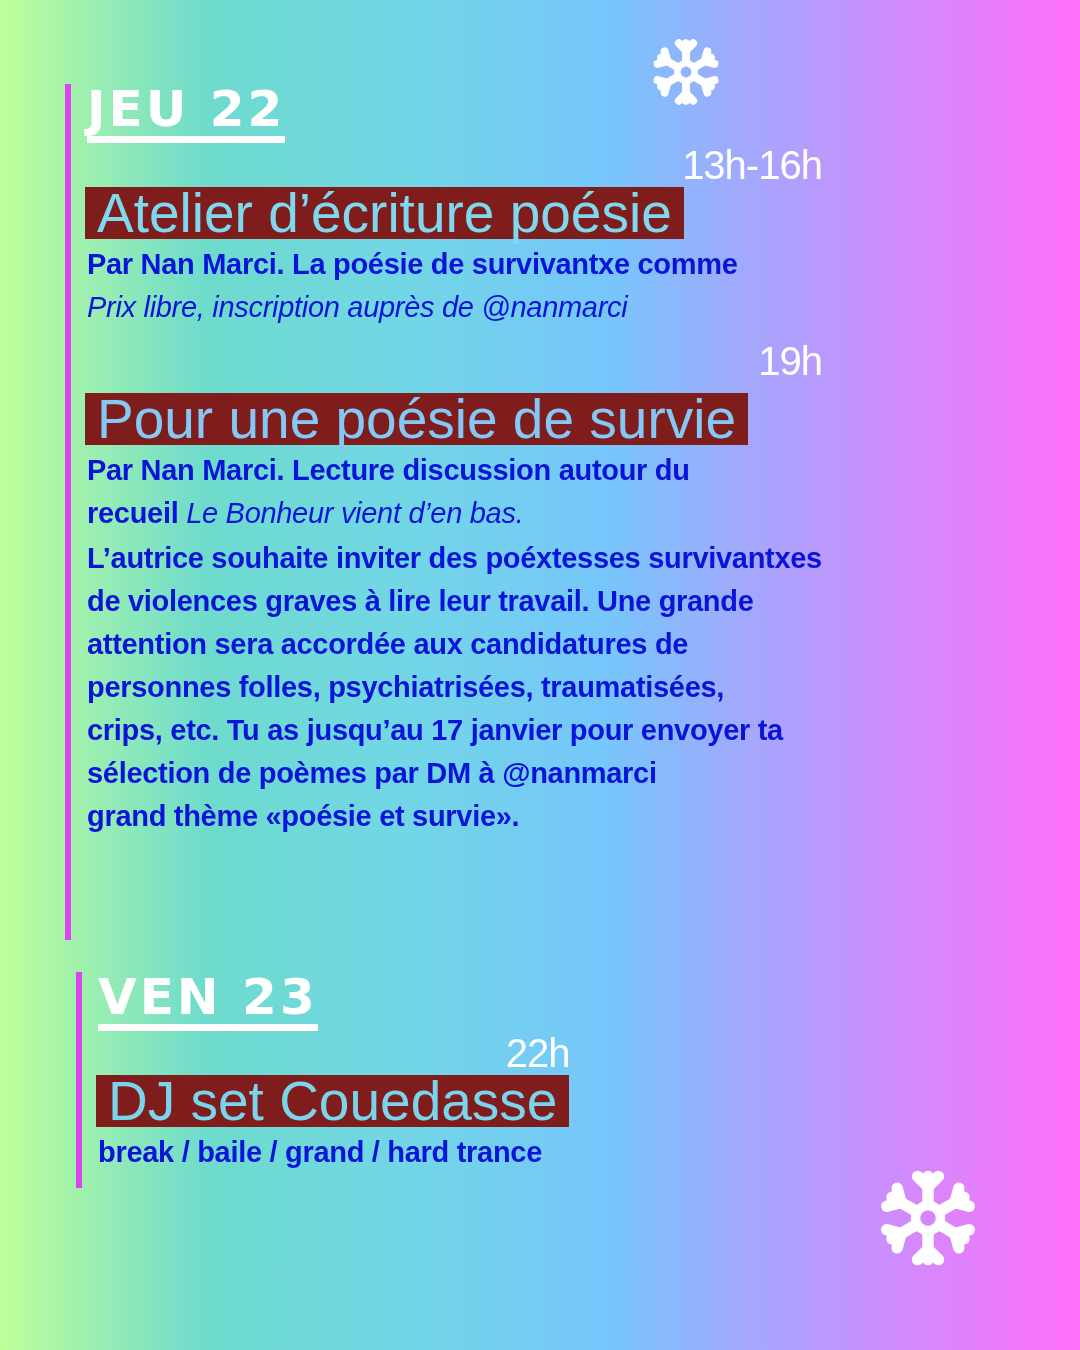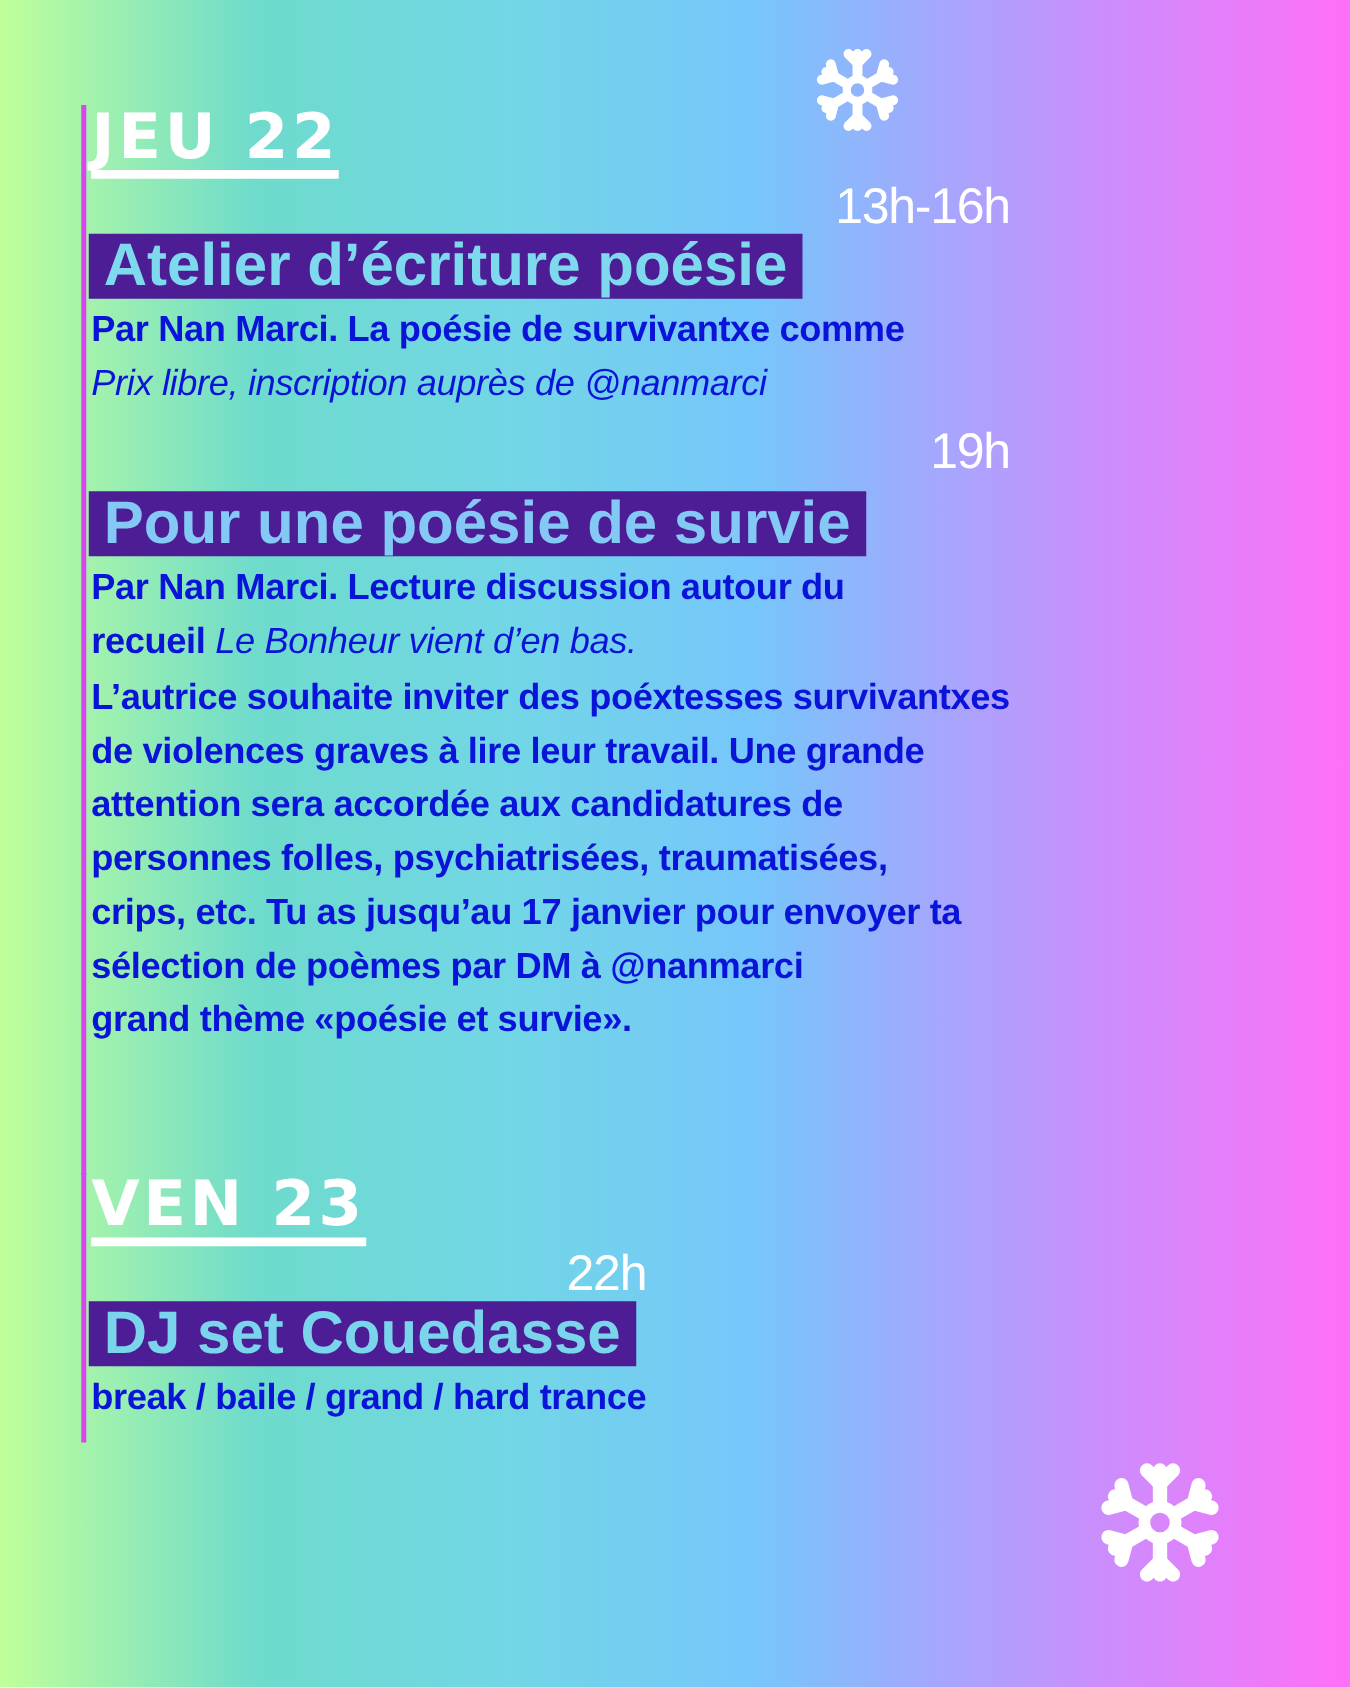--- a/index.html
+++ b/index.html
@@ -4,41 +4,41 @@
 <style>
   html, body { margin: 0; padding: 0; }
   body {
     width: 1080px; height: 1350px; overflow: hidden; position: relative;
     background: linear-gradient(90deg, #c0ff9a 0%, #6edbcc 19%, #72d6e6 38%, #76c6fb 56%, #a6a6fd 70%, #cc8dfc 82%, #ff6ff8 100%);
     font-family: "Liberation Sans", sans-serif;
     color: #0a14d8;
   }
   .section {
     position: absolute; left: 65px;
-    border-left: 4px solid #d946ef;
-    padding-left: 4px;
+    border-left: 6px solid #d946ef;
+    padding-left: 16px;
   }
   #sec1 { top: 84px; height: 856px; }
-  #sec2 { top: 938px; height: 216px; }
+  #sec2 { top: 972px; height: 216px; margin-left: 11px; }
   .day {
     display: inline-block;
     font-family: "DejaVu Sans", sans-serif;
     font-weight: bold; font-size: 50px; letter-spacing: 3px;
     color: #ffffff; line-height: 50px; margin-top: 0;
     border-bottom: 7px solid #ffffff; padding-bottom: 2px;
   }
   .time {
     color: #ffffff; font-size: 40px; line-height: 40px; font-weight: normal;
     letter-spacing: -1px; margin-top: 2px; text-align: right;
   }
   .title {
     display: inline-block;
-    background: #4c1d95;
+    background: #7f1d1d;
     padding: 0 12px; margin: 2px 0 4px -2px;
-    font-size: 48px; font-weight: bold; line-height: 52px;
+    font-size: 55px; font-weight: normal; line-height: 52px;
     color: #7fd9ee;
   }
   .t2 { color: #84c8f6; margin-top: 12px; }
   .t3 { color: #7ad4ec; }
   .desc { font-size: 29px; line-height: 43px; font-weight: bold; letter-spacing: -0.3px; }
   .desc i { font-weight: normal; }
   .gap { height: 10px; }
   .snow { position: absolute; color: #ffffff; }
   #snow1 { left: 650px; top: 36px; width: 72px; height: 72px; }
   #snow2 { left: 876px; top: 1166px; width: 104px; height: 104px; }

